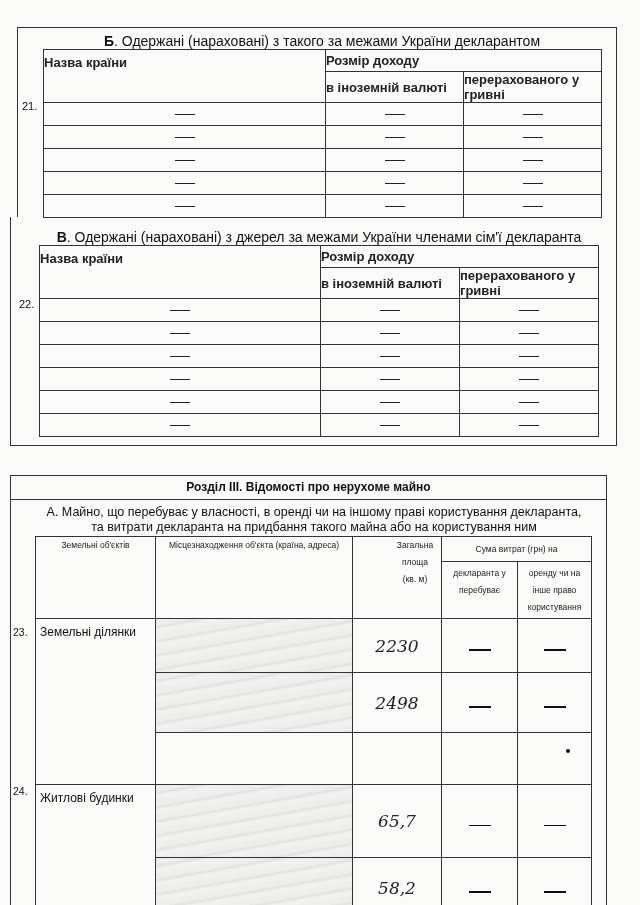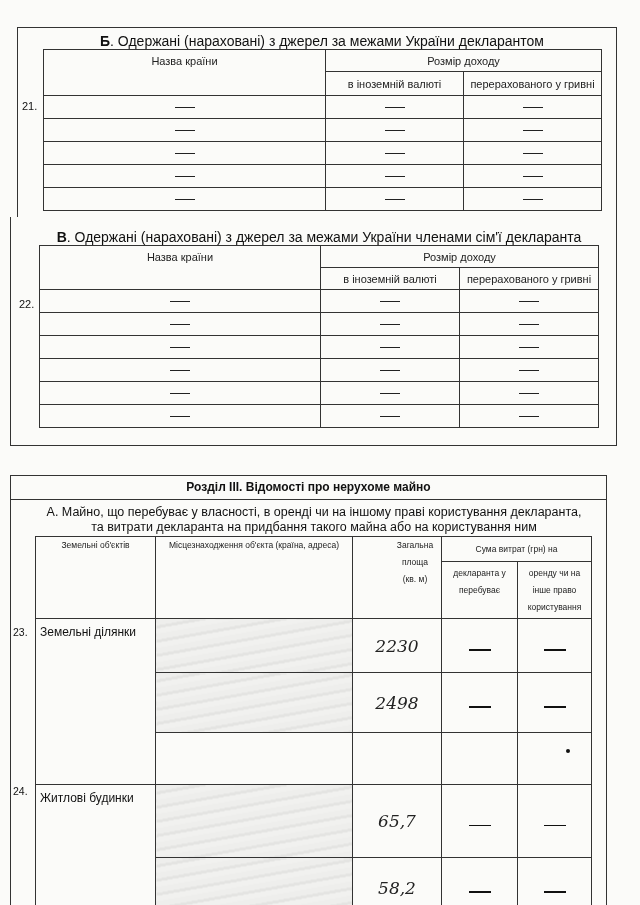--- a/index.html
+++ b/index.html
@@ -4,38 +4,38 @@
 <style>
   html, body { margin: 0; padding: 0; }
   body {
     width: 640px; height: 905px; overflow: hidden; position: relative;
     background: #fbfbf9; color: #111;
     font-family: "Liberation Sans", sans-serif;
   }
   .box { position: absolute; border: 1.5px solid #333; box-sizing: border-box; }
   .abs { position: absolute; }
   .title-big { font-size: 14px; white-space: nowrap; text-align: center; }
-  .hdr { font-size: 11px; text-align: center; color: #222; }
+  .hdr { font-size: 13px; text-align: left; color: #222; font-weight: bold; }
   .hdr-s { font-size: 8.5px; text-align: center; color: #222; line-height: 17px; }
   table { border-collapse: collapse; position: absolute; table-layout: fixed; }
   td { border: 1px solid #333; padding: 0; text-align: center; vertical-align: middle; }
   .dash { display: inline-block; width: 20px; height: 1px; background: #222; vertical-align: middle; }
   .dash-l { display: inline-block; width: 22px; height: 1.2px; background: #111; }
   .rownum { font-size: 11px; font-weight: normal; }
   .hand { font-family: "DejaVu Serif", serif; font-style: italic; font-size: 17px; color: #222; margin-top: 44px; }
   .redact { background: repeating-linear-gradient(170deg, #eeeeec 0 6px, #e4e4e2 6px 9px, #f1f1ef 9px 14px); }
   .obj { font-size: 12px; text-align: left; vertical-align: top; padding: 6px 0 0 4px; }
   .speck { position: absolute; width: 4px; height: 4px; border-radius: 50%; background: #111; }
 </style>
 </head>
 <body>
 
 <div class="box" style="left:17px; top:27px; width:600px; height:190px; border-bottom:none;"></div>
 <div class="abs title-big" style="left:43px; top:33px; width:558px;">
-  <b>Б</b><span>. Одержані (нараховані) з джерел за межами України декларантом</span>
+  <b>Б</b><span>. Одержані (нараховані) з такого за межами України декларантом</span>
 </div>
 <div class="abs rownum" style="left:22px; top:100px;">21.</div>
 
 <table style="left:43px; top:49px; width:558px;">
   <colgroup>
       <col style="width:282px">
       <col style="width:138px">
       <col style="width:138px">
     </colgroup>
   <tbody>

